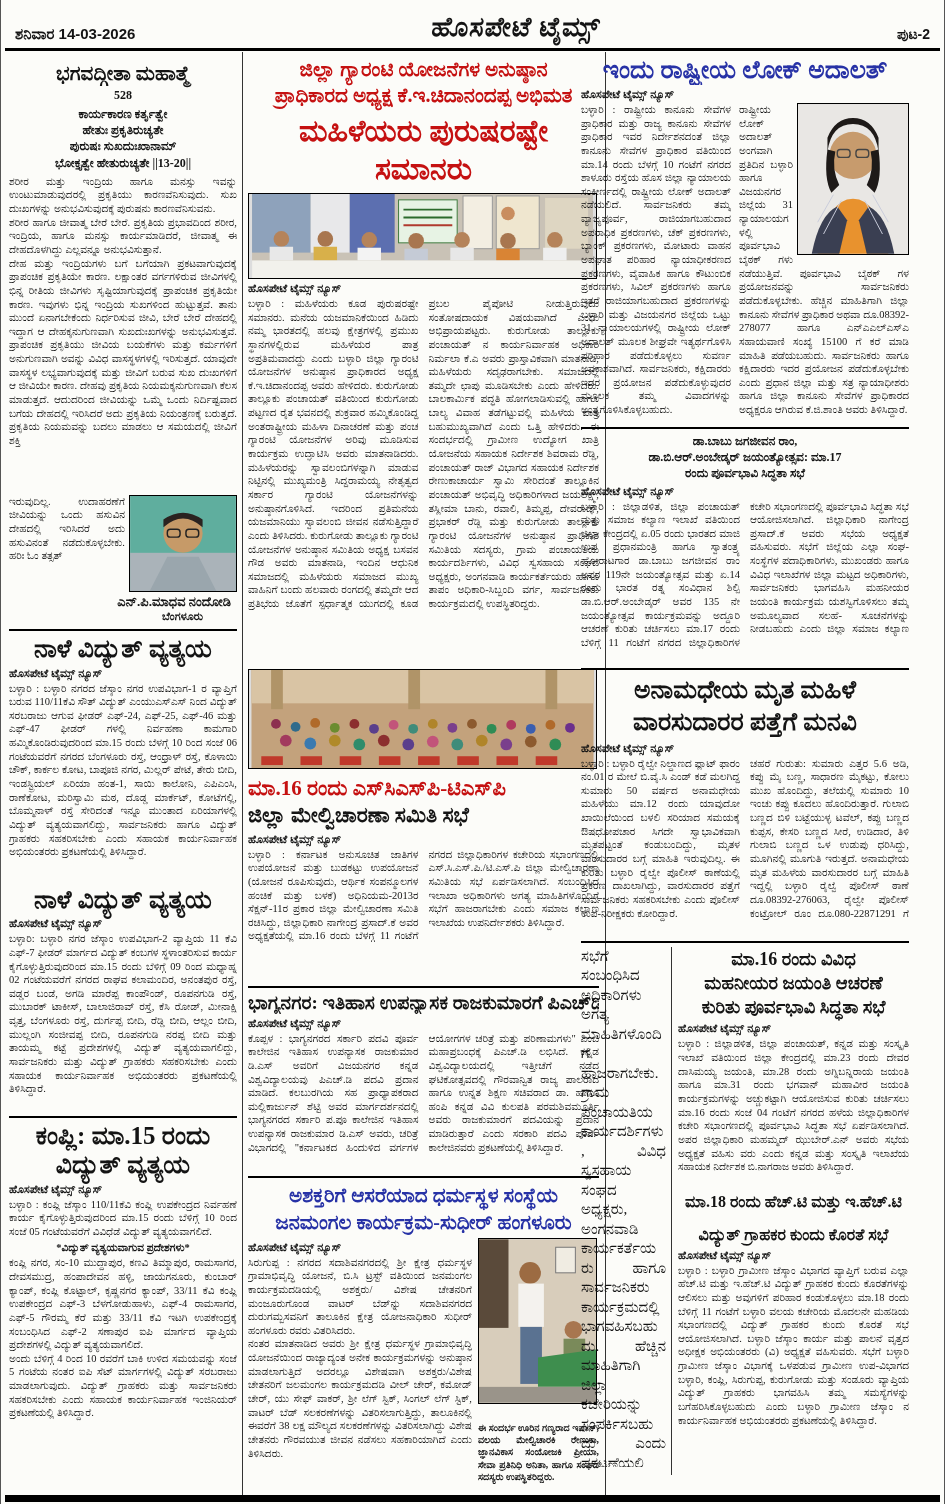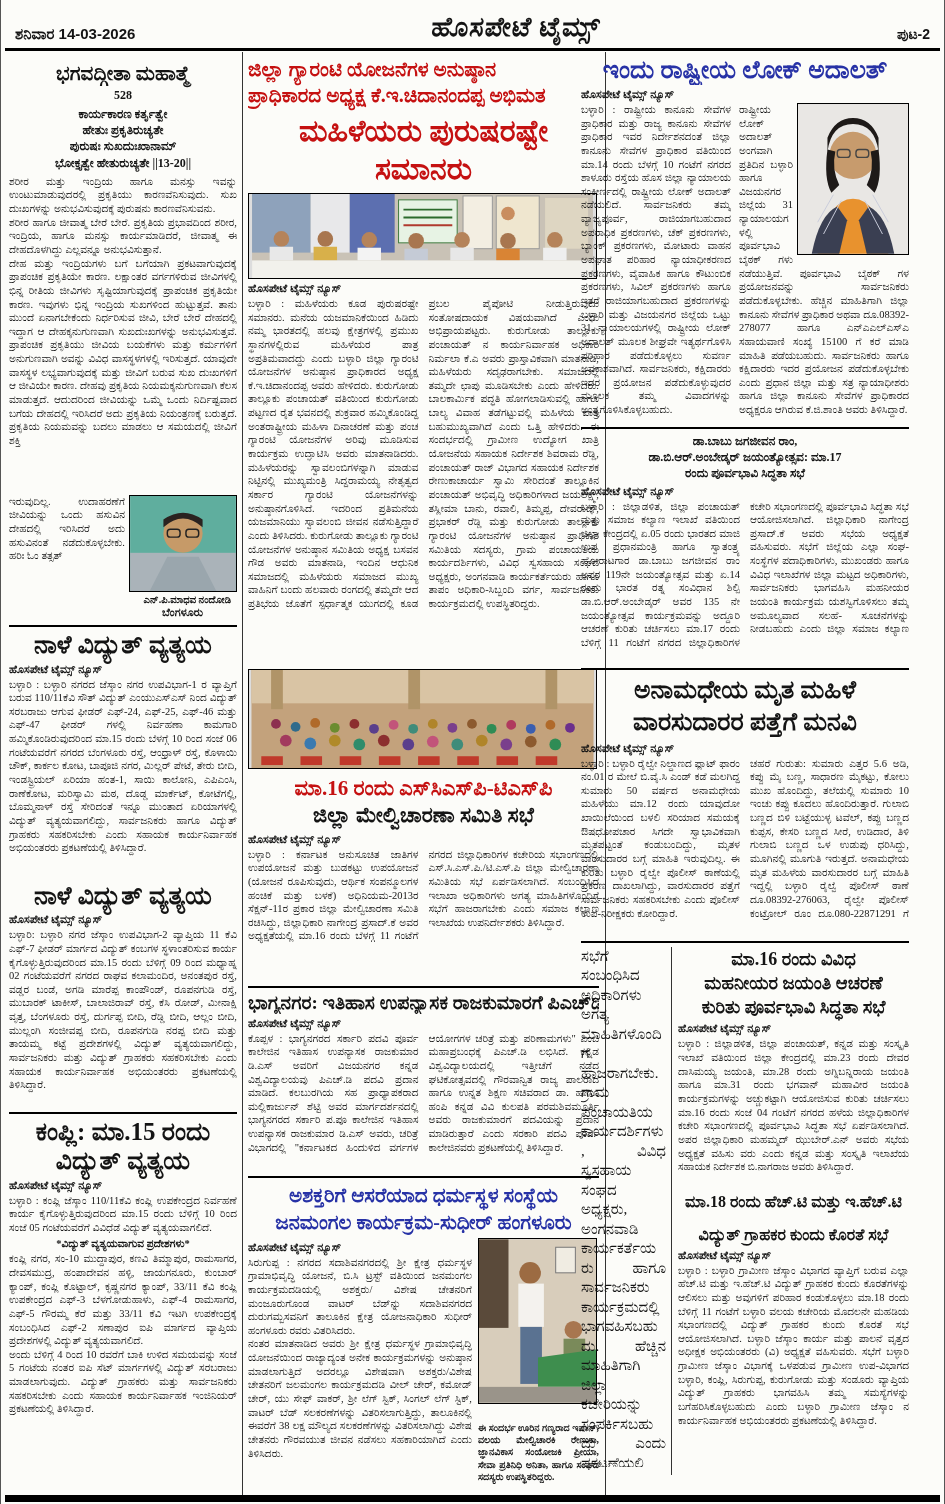--- a/index.html
+++ b/index.html
@@ -27,32 +27,32 @@
   .hr{border:none;border-top:2px solid #000;margin:6px 0 4px}
   .red{color:#c51111}.blue{color:#2732a6}
   .photo{display:block;border:1px solid #000;background:#ddd}
   
   .gita-title{font-size:20px;font-weight:bold;text-align:center;line-height:1.15;margin-top:6px}
   .gita-num{font-weight:bold;font-size:12px;text-align:center;margin:3px 0}
   .verse{font-weight:bold;font-size:12px;text-align:center;line-height:1.35}
   .gita-body{height:318px;margin-top:4px}
   .gita-bottom{display:flex;gap:4px;height:99px;overflow:hidden;margin-top:2px}
   .gita-bottom p{flex:1}
-  .auth{font-weight:bold;font-size:10px;text-align:right;padding-right:6px}
+  .auth{font-weight:bold;font-size:13px;text-align:right;padding-right:6px}
   .place{font-weight:bold;font-size:11px;text-align:right;padding-right:34px}
   .head-md{font-size:25px;font-weight:bold;text-align:center;line-height:1.15;margin-top:4px}
   .pw-body{height:200px}
   .pw-body2{height:178px}
   .kampli-sub{font-weight:bold;font-size:10.5px;text-align:center;margin:2px 0}
   .kampli-b{height:268px}
   
-  .kicker{font-size:20px;font-weight:bold;line-height:1.3}
+  .kicker{font-size:20px;font-weight:bold;text-align:center;line-height:1.3}
   .main-title{font-size:30px;font-weight:bold;text-align:center;line-height:1.25;margin:4px 0 6px}
   .mainbody{height:368px;margin-top:2px}
-  .scsp-title{font-size:21px;font-weight:bold;text-align:center;line-height:1.3;margin-top:6px}
+  .scsp-title{font-size:21px;font-weight:bold;text-align:left;line-height:1.3;margin-top:6px}
   .scsp-body{height:132px}
   .phd-title{font-size:19px;font-weight:bold;text-align:center;white-space:nowrap;overflow:hidden;margin-top:2px}
   .phd-body{height:138px}
   .dh-title{font-size:20px;font-weight:bold;text-align:center;line-height:1.35;margin-top:2px}
   .dh-wrap{display:flex;gap:6px;margin-top:2px;height:252px;overflow:hidden}
   .dh-left{width:224px}
   .dh-right{width:121px}
   .caption{font-size:9.5px;line-height:1.3;text-align:justify;font-weight:bold;margin-top:18px}
   
   .lok-title{font-size:25px;font-weight:bold;text-align:center;white-space:nowrap;overflow:hidden}

